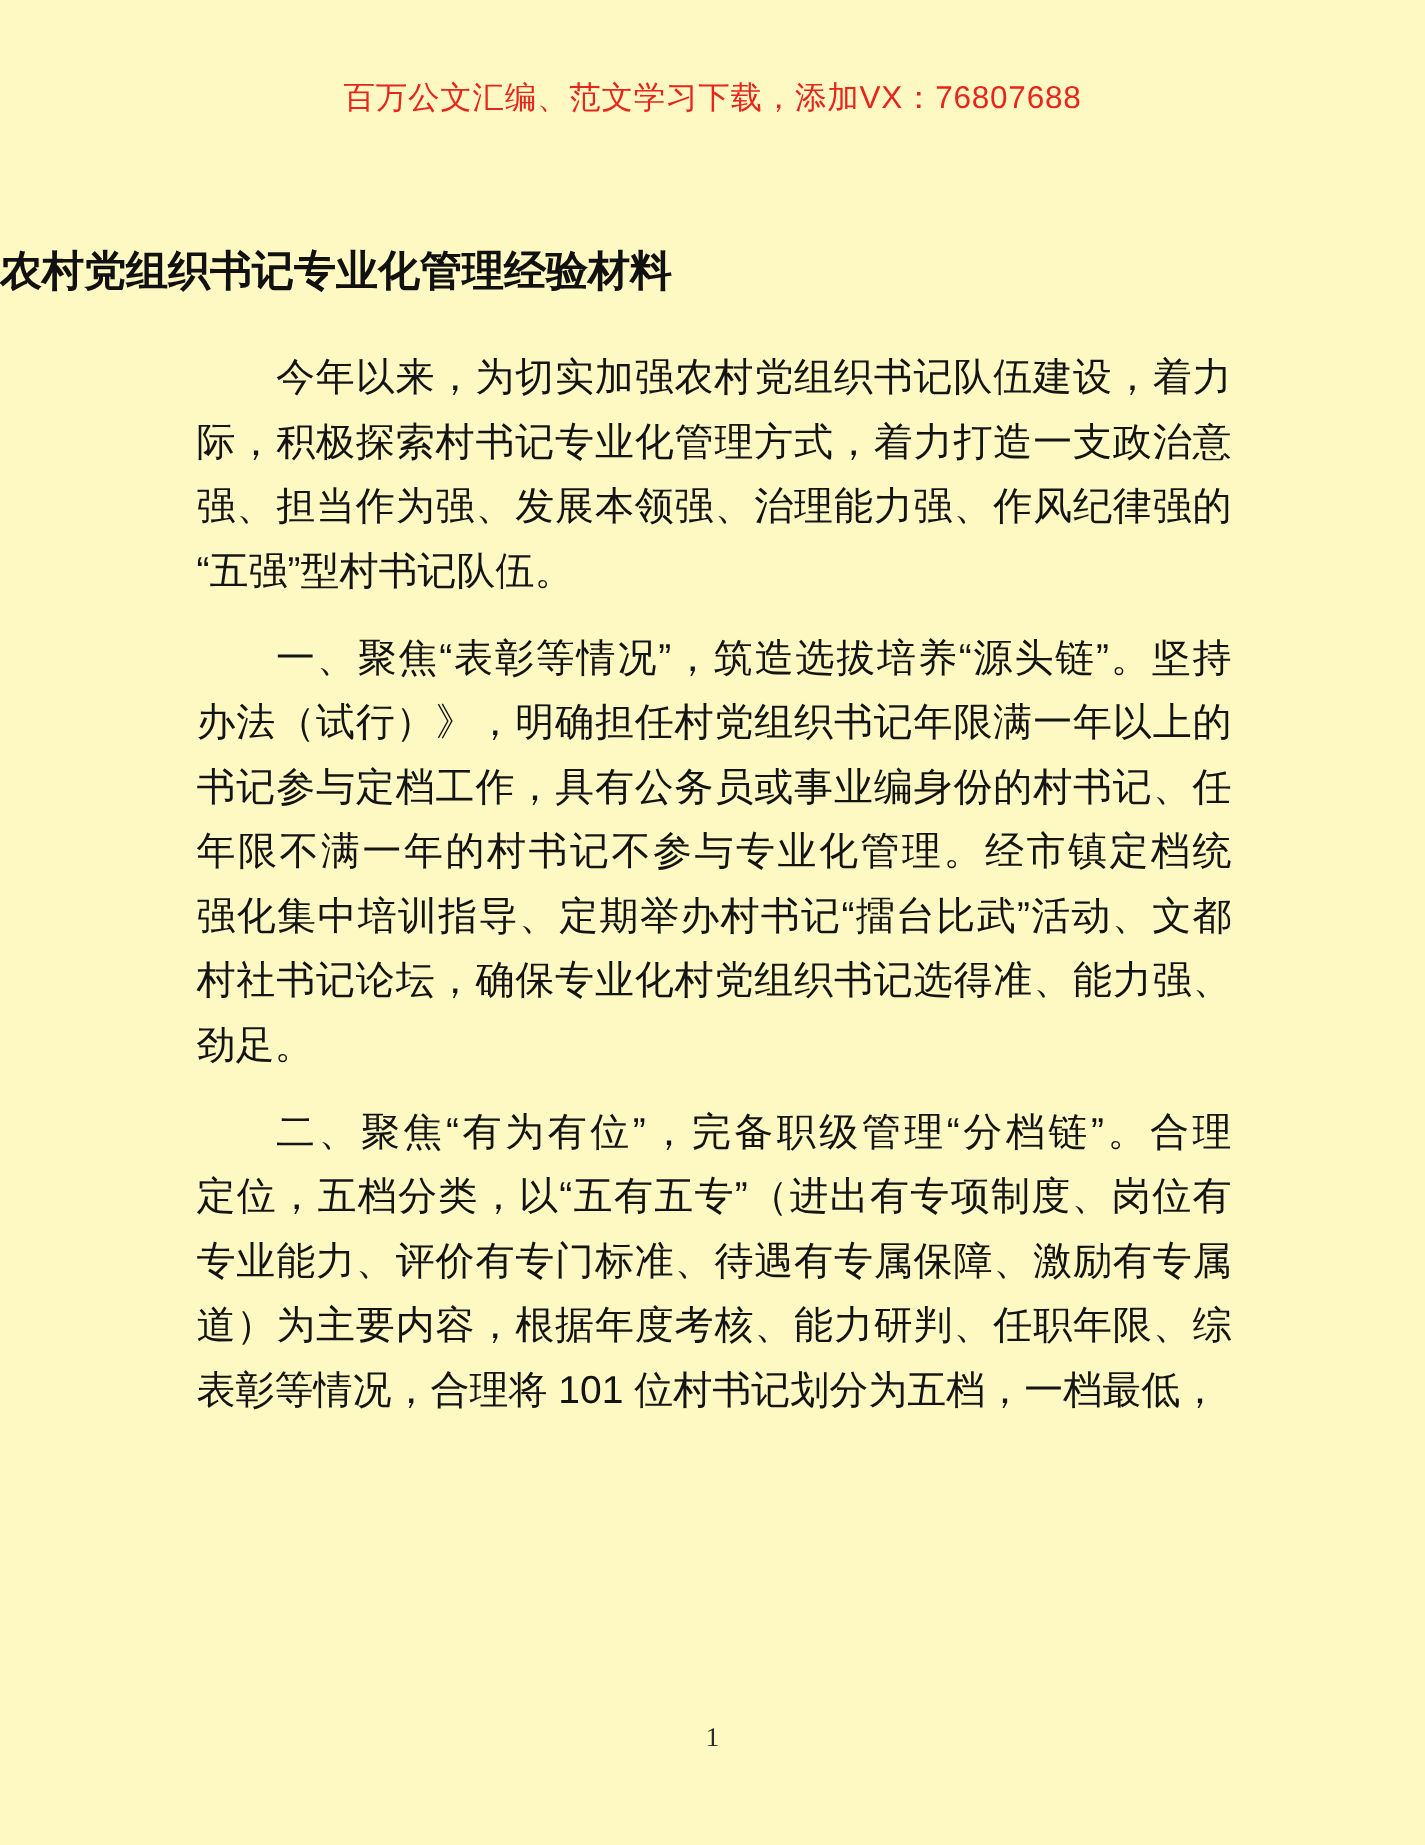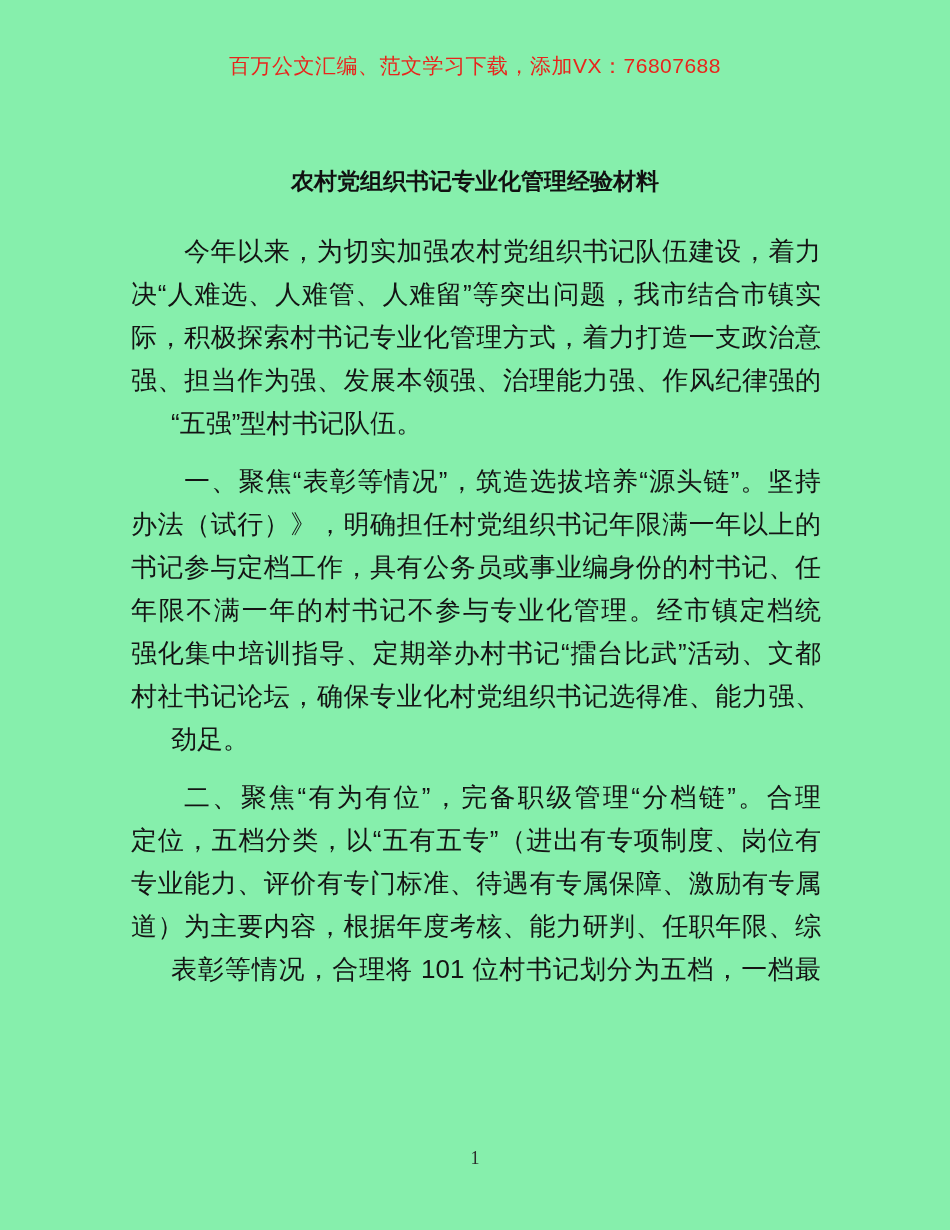--- a/index.html
+++ b/index.html
@@ -4,42 +4,41 @@
 <style>
   html, body {
     margin: 0;
     padding: 0;
     background: #ffffff;
   }
   .page {
     position: relative;
     width: 950px;
     height: 1230px;
-    background: #86efac;
+    background: #fef9c3;
     overflow: hidden;
     font-family: "Liberation Sans", sans-serif;
   }
   .header-notice {
     position: absolute;
     top: 52px;
     left: 0;
     width: 100%;
     text-align: center;
     font-size: 21px;
     line-height: 27px;
     letter-spacing: 0.5px;
   }
   .doc-title {
     position: absolute;
     top: 158px;
     left: 0;
     width: 100%;
     margin: 0;
-    text-align: center;
-    font-size: 23px;
+    font-size: 28px;
     line-height: 46px;
     font-weight: bold;
     color: #111111;
   }
   .doc-body {
     position: absolute;
     top: 230px;
     left: 131px;
     width: 690px;
   }
@@ -54,21 +53,20 @@
     text-align: justify;
     text-align-last: justify;
     overflow: hidden;
     white-space: normal;
   }
   .text-line.first {
     text-indent: 53px;
   }
   .text-line.last {
     text-align-last: left;
-    margin-left: 40px;
   }
   .page-footer {
     position: absolute;
     top: 1146px;
     left: 0;
     width: 100%;
     text-align: center;
   }
   .page-number {
     font-family: "Liberation Serif", serif;
@@ -82,21 +80,20 @@
 
 <div class="page">
 
   <div class="header-notice" style="color: rgb(232, 37, 28);">百万公文汇编、范文学习下载，添加VX：76807688</div>
 
   <h1 class="doc-title">农村党组织书记专业化管理经验材料</h1>
 
   <div class="doc-body" id="doc-body">
       <div class="paragraph">
         <div class="text-line first">今年以来，为切实加强农村党组织书记队伍建设，着力解</div>
-        <div class="text-line">决“人难选、人难管、人难留”等突出问题，我市结合市镇实</div>
         <div class="text-line">际，积极探索村书记专业化管理方式，着力打造一支政治意识</div>
         <div class="text-line">强、担当作为强、发展本领强、治理能力强、作风纪律强的</div>
         <div class="text-line last">“五强”型村书记队伍。</div>
       </div>
       <div class="paragraph">
         <div class="text-line first">一、聚焦“表彰等情况”，筑造选拔培养“源头链”。坚持</div>
         <div class="text-line">办法（试行）》，明确担任村党组织书记年限满一年以上的村</div>
         <div class="text-line">书记参与定档工作，具有公务员或事业编身份的村书记、任职</div>
         <div class="text-line">年限不满一年的村书记不参与专业化管理。经市镇定档统计，</div>
         <div class="text-line">强化集中培训指导、定期举办村书记“擂台比武”活动、文都</div>

